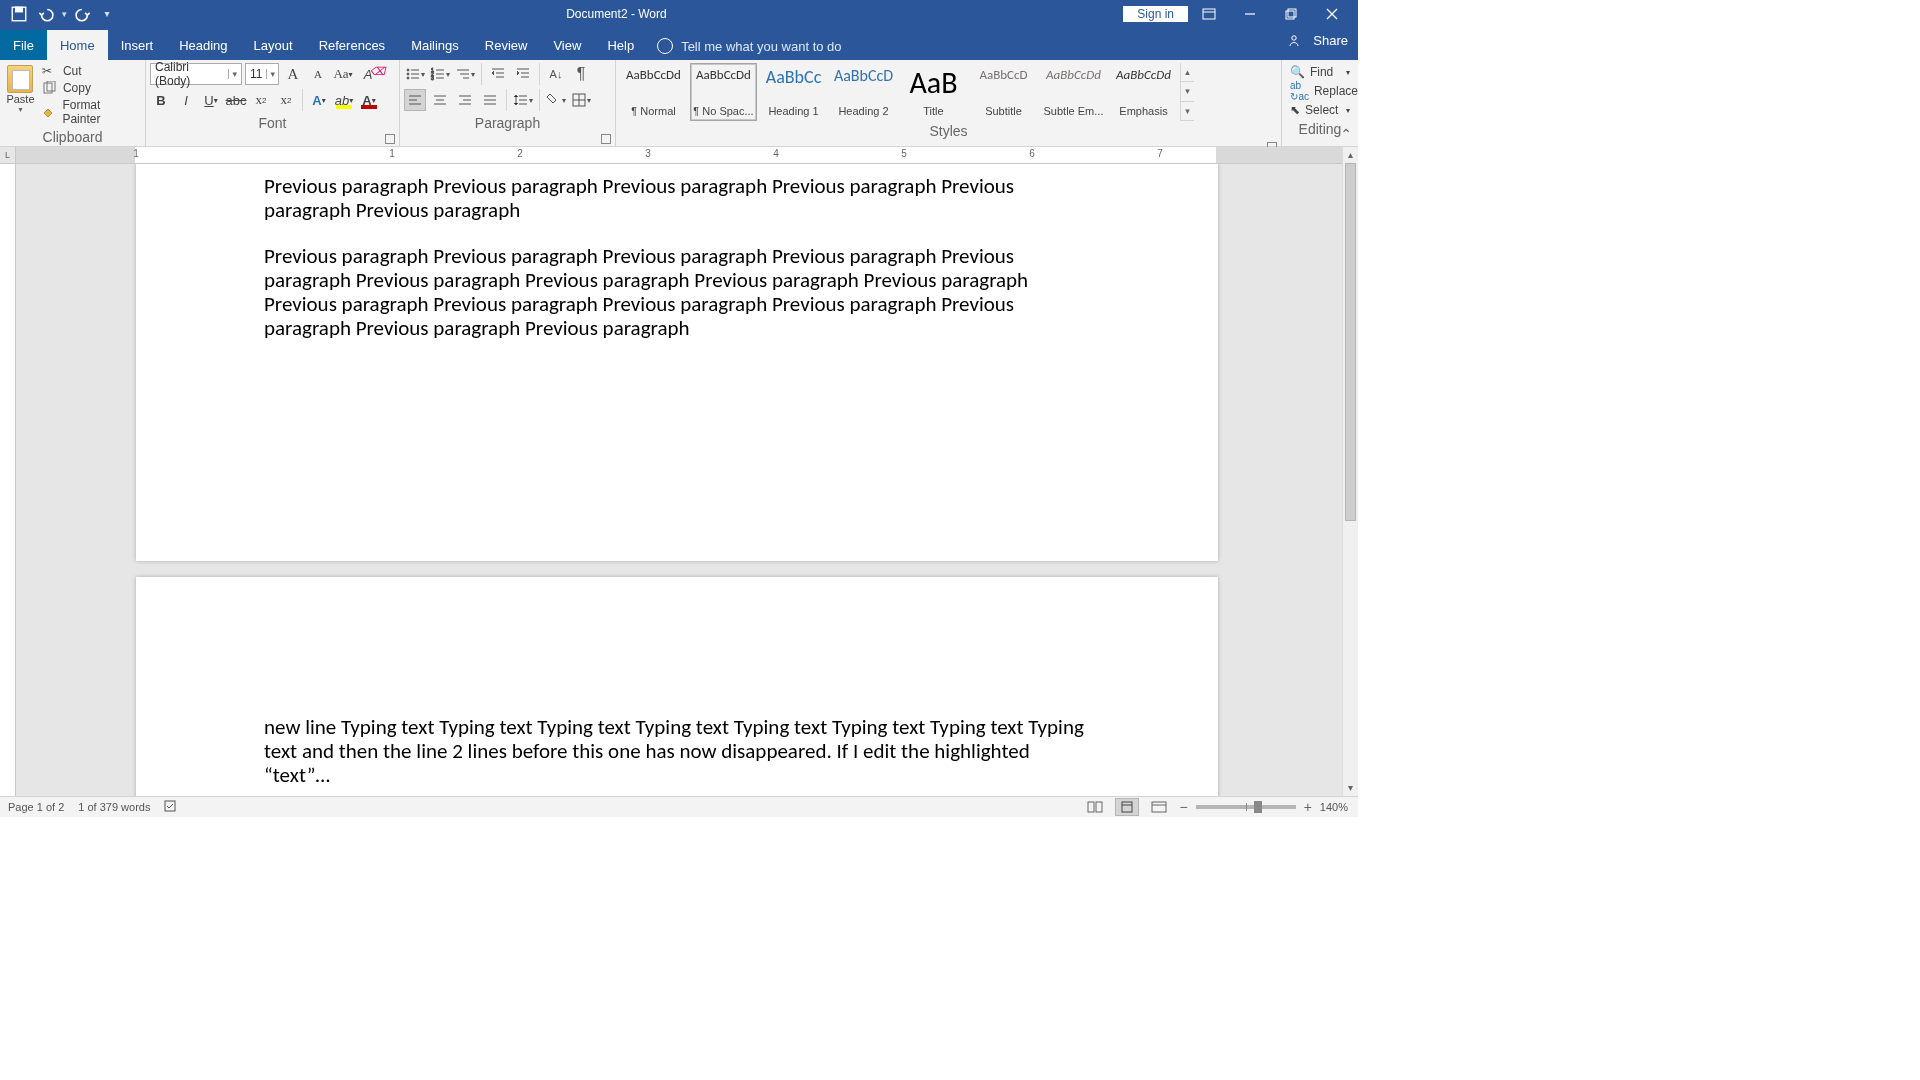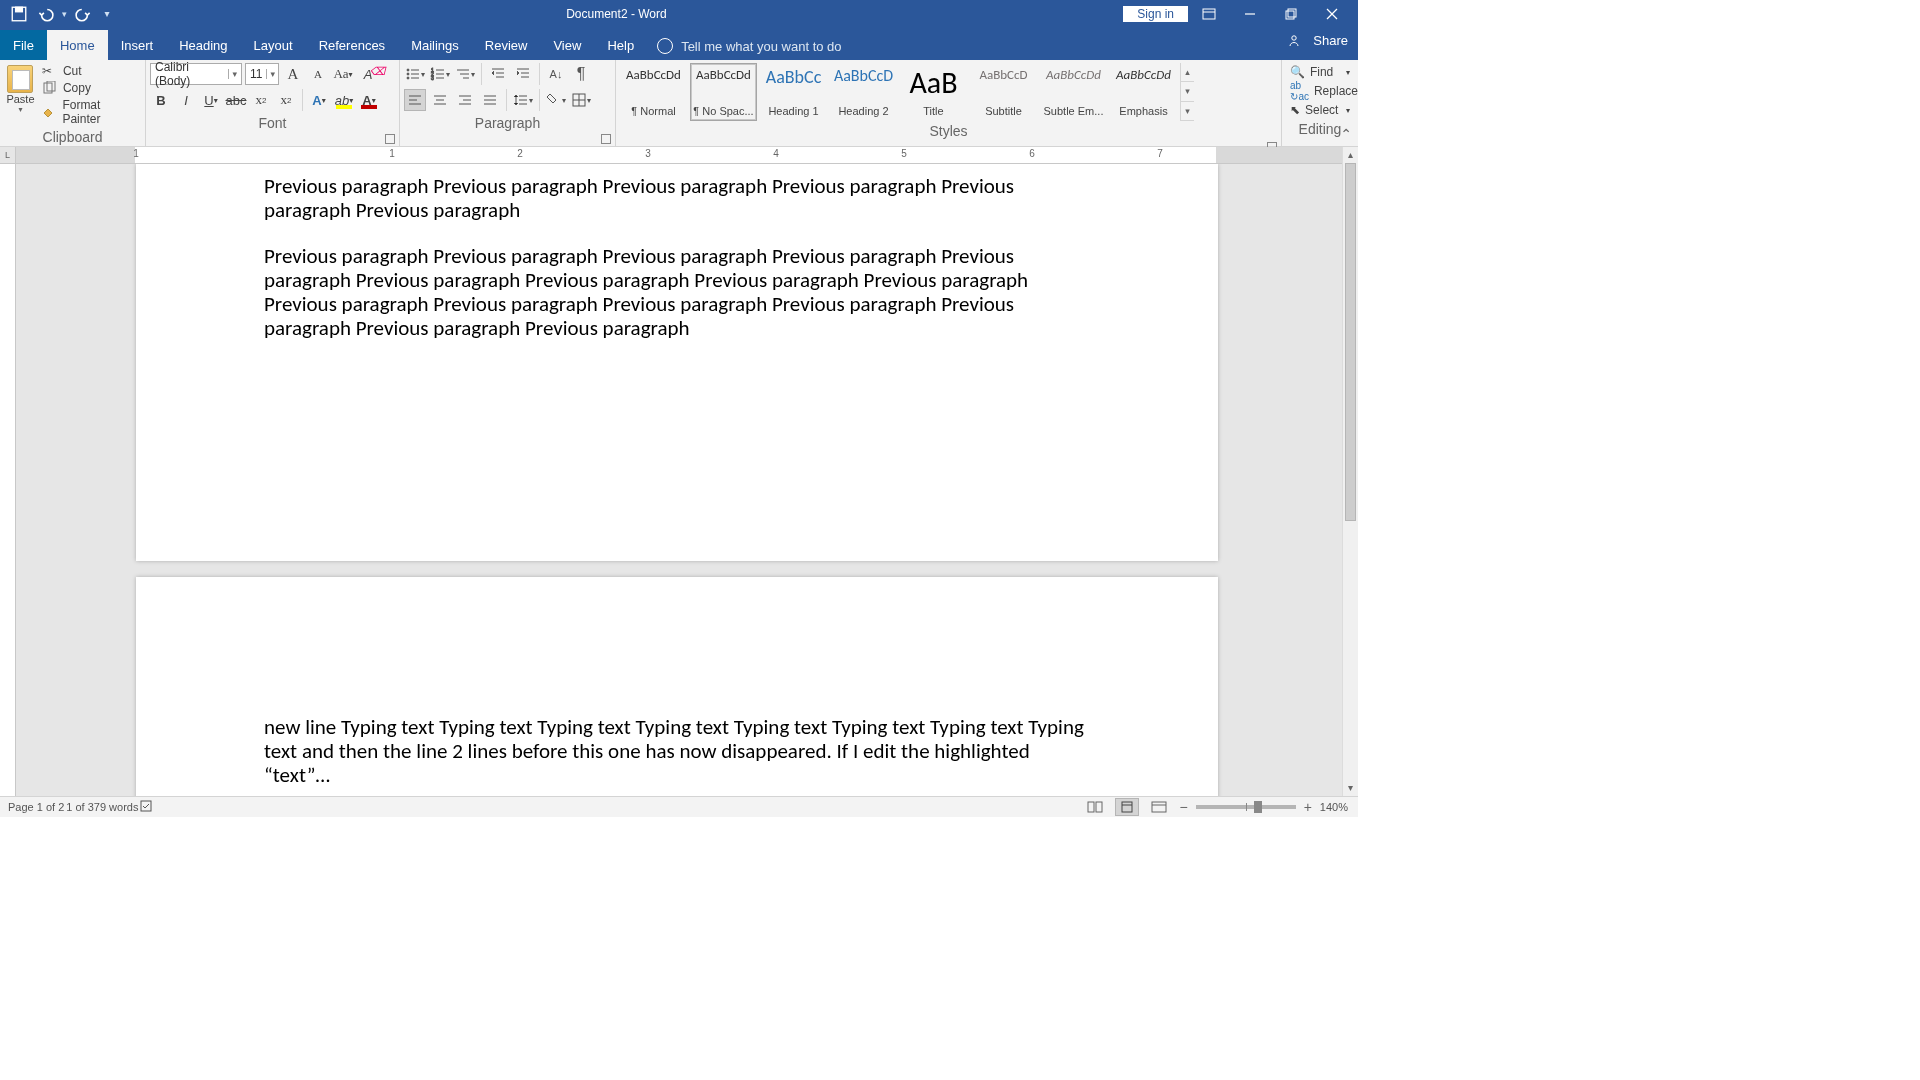--- a/index.html
+++ b/index.html
@@ -76,21 +76,21 @@
 .page1 { left: 120px; top: 0; height: 397px; }
 .page2 { left: 120px; top: 413px; height: 300px; }
 .doc-text { position: absolute; left: 128px; right: 128px; font-family: Calibri, sans-serif; font-size: 21px; color: #000; line-height: 1.15; }
 .hl-word { background: #c8c8c8; }
 .vscroll { position: absolute; right: 0; top: 147px; bottom: 21px; width: 16px; background: #f0f0f0; border-left: 1px solid #dcdcdc; }
 .vscroll .up, .vscroll .down { height: 16px; text-align: center; font-size: 10px; color: #666; line-height: 16px; }
 .vscroll .track { position: absolute; top: 16px; bottom: 16px; left: 0; right: 0; }
 .vscroll .thumb { position: absolute; left: 2px; right: 2px; background: #cdcdcd; border: 1px solid #b5b5b5; }
 
 .statusbar { position: absolute; left: 0; right: 0; bottom: 0; height: 21px; background: #f3f3f3; border-top: 1px solid #d4d4d4; display: flex; align-items: center; font-size: 11px; color: #555; }
-.status-left { display: flex; gap: 2px; padding-left: 8px; align-items: center; }
+.status-left { display: flex; gap: 14px; padding-left: 8px; align-items: center; }
 .status-right { margin-left: auto; display: flex; align-items: center; gap: 8px; padding-right: 10px; }
 .view-btn { width: 24px; height: 18px; border: 1px solid transparent; display: flex; align-items: center; justify-content: center; color: #666; }
 .view-btn.active { background: #d4d4d4; border-color: #b5b5b5; }
 .zoom-slider { width: 100px; height: 4px; background: #b5b5b5; position: relative; }
 .zoom-slider .tick { position: absolute; width: 1px; height: 8px; background: #888; top: -2px; left: 50%; }
 .zoom-slider .thumb { position: absolute; width: 8px; height: 12px; background: #888; top: -4px; }
 
 </style>
 </head>
 <body>

